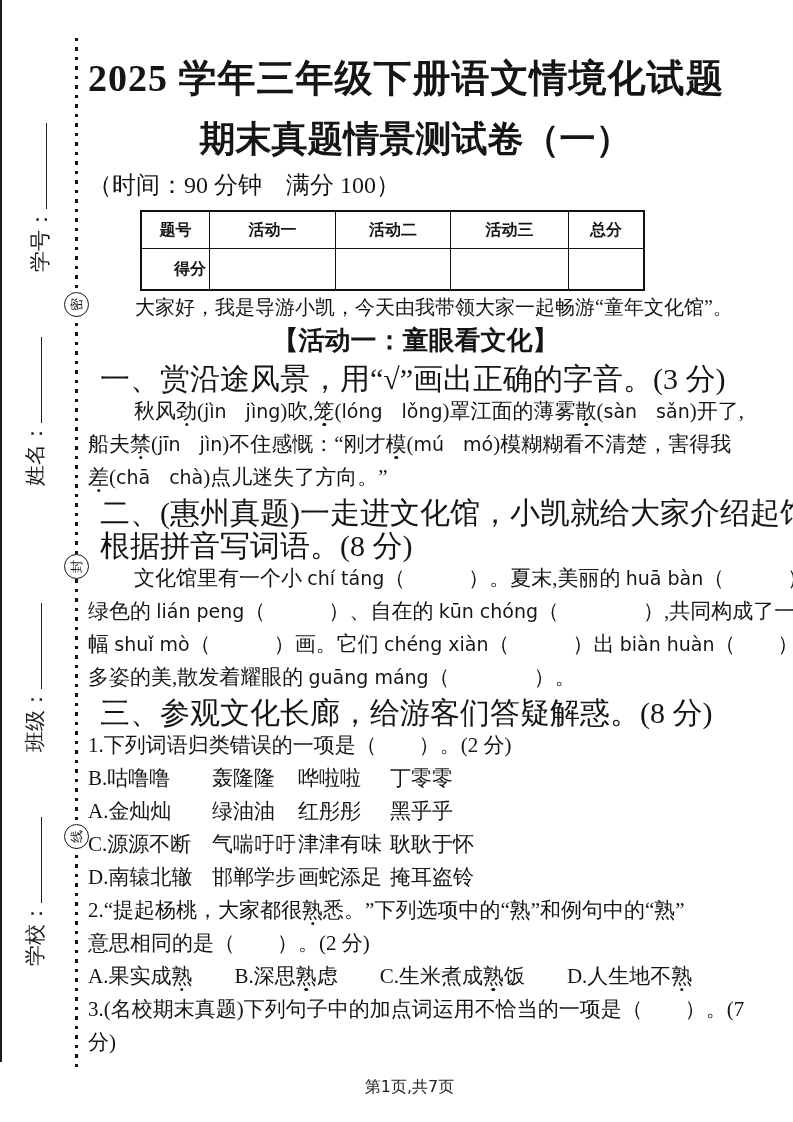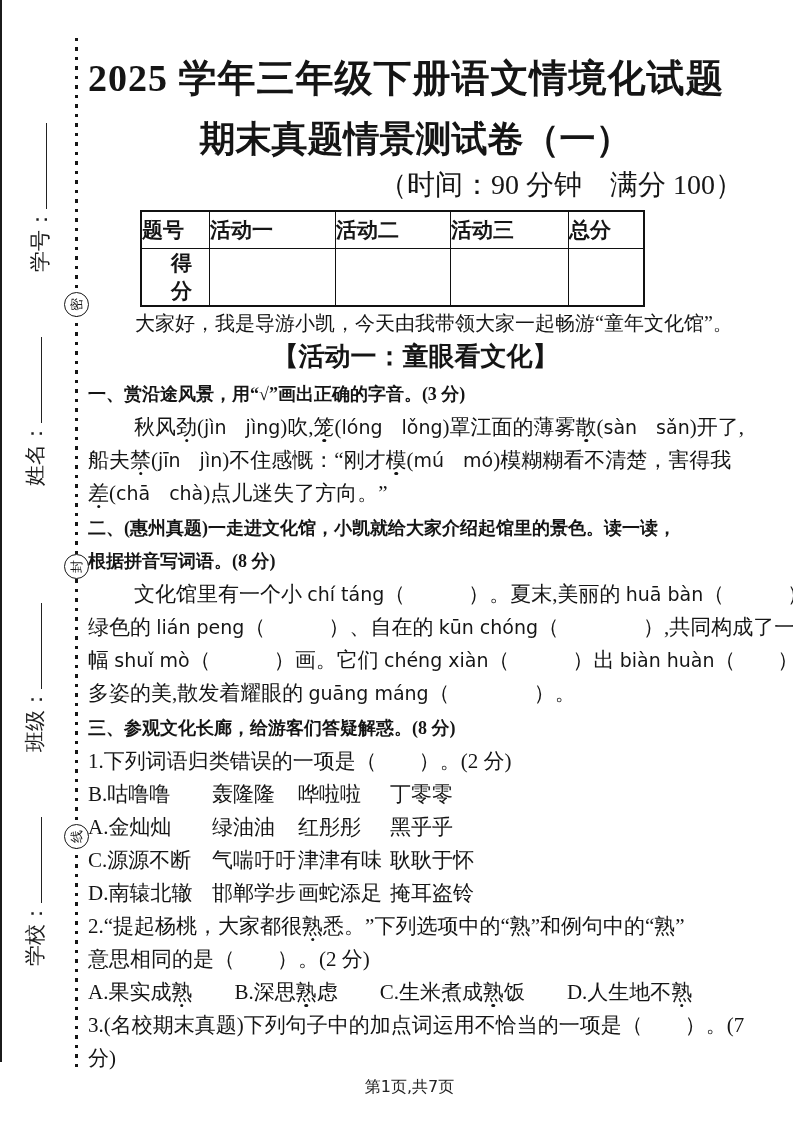--- a/index.html
+++ b/index.html
@@ -28,35 +28,35 @@
     font-family:"Liberation Serif","DejaVu Serif",serif;
   }
   .margin-field .blank{display:inline-block;width:86px;height:18px;border-bottom:1.6px solid #222;}
   .mf1{left:-40px;top:179px;} .mf2{left:-45px;top:393px;} .mf3{left:-45px;top:659px;} .mf4{left:-45px;top:873px;}
   
   .sheet{position:absolute;left:88px;top:50px;width:655px;}
   .line{font-size:21px;line-height:33px;white-space:nowrap;}
   .indent{text-indent:46px;}
   .t1{font-size:38px;line-height:56px;font-weight:bold;text-align:left;letter-spacing:1px;white-space:nowrap;}
   .t2{font-size:36px;line-height:54px;font-weight:bold;text-align:center;margin-top:6px;white-space:nowrap;}
-  .meta{font-size:28px;line-height:32px;text-align:right;margin-top:3px;}
+  .meta{font-size:24px;line-height:32px;text-align:left;margin-top:3px;}
   
   .score-table{
     margin:9px 0 0 52px;border-collapse:collapse;table-layout:fixed;width:497px;
   }
   .score-table{border:2.5px solid #111;}
   .score-table td,.score-table th{
-    border:1.5px solid #111;font-size:21px;font-weight:600;padding:0;
+    border:1.5px solid #111;font-size:16px;font-weight:600;text-align:center;padding:0;
   }
   .score-table .hrow td{height:36px;}
   .score-table .drow td{height:40px;padding-left:29px;}
   .c0{width:67px;} .c1{width:125px;} .c2{width:114px;} .c3{width:117px;} .c4{width:74px;}
   .intro{font-size:20px;line-height:33px;margin-top:0;text-indent:47px;white-space:nowrap;}
   .activity{font-size:26px;line-height:34px;font-weight:bold;text-align:center;}
-  .qhead{font-size:18px;line-height:33px;font-weight:bold;white-space:nowrap;}
+  .qhead{font-size:30px;line-height:33px;font-weight:normal;white-space:nowrap;margin-left:12px;}
   .mt4{margin-top:4px;} .mt2{margin-top:2px;}
   
   .py{font-family:"DejaVu Sans","Liberation Sans",sans-serif;font-size:19px;}
   .dot{position:relative;}
   .dot::after{
     content:"";position:absolute;left:50%;bottom:-3px;transform:translateX(-50%);
     width:3.5px;height:3.5px;border-radius:50%;background:#151515;
   }
   
   .word-row{display:grid;grid-template-columns:124px 86px 92px auto;font-size:21px;line-height:33px;}

